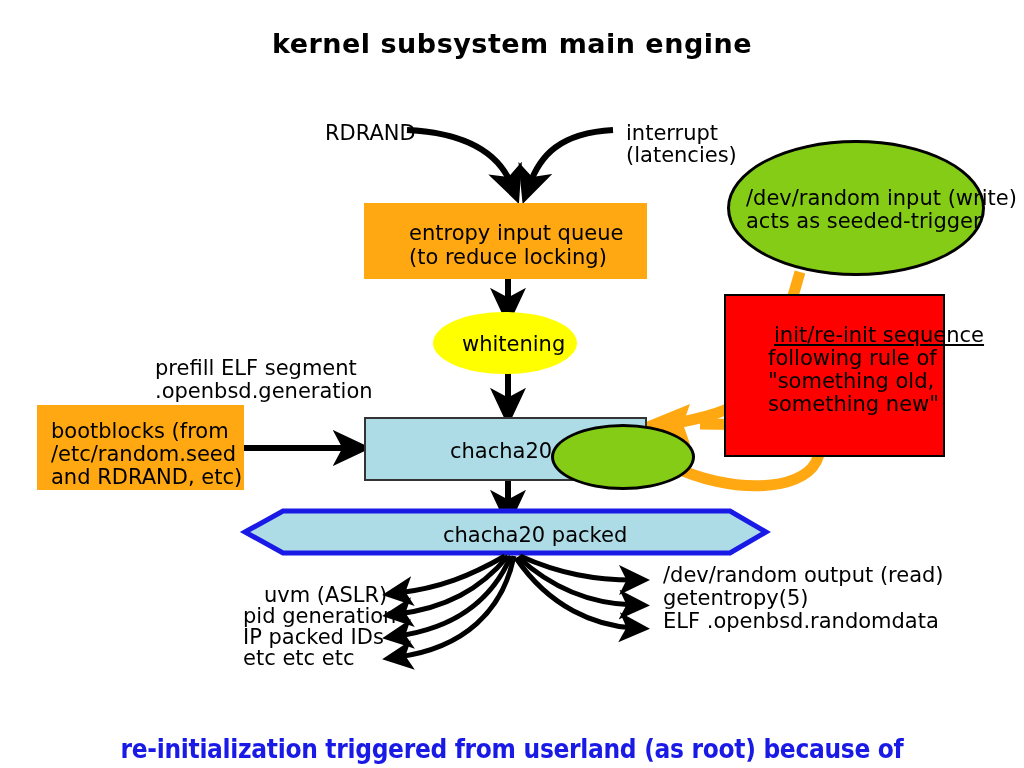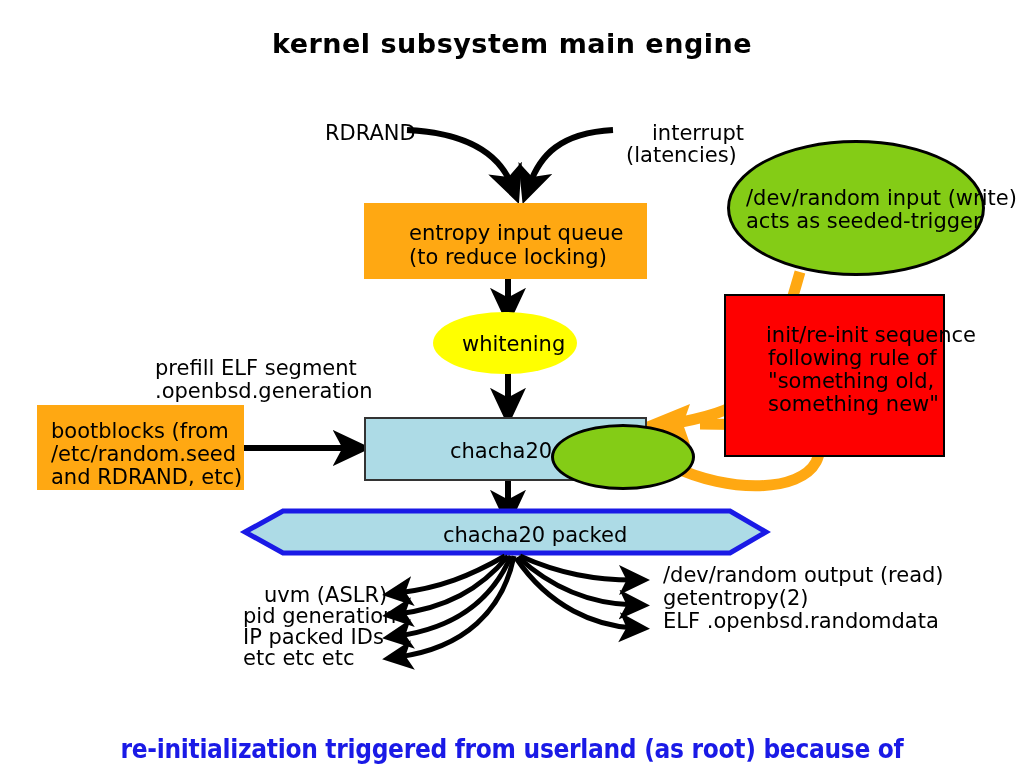--- a/index.html
+++ b/index.html
@@ -74,21 +74,21 @@
   <svg viewBox="0 0 1024 768">
 
     <path class="orange-stroke" d="M800,272 C786,320 778,350 760,382 C742,412 700,418 672,424"></path>
 
     <path class="orange-stroke" d="M672,466 C730,494 800,492 816,462 C832,430 790,424 700,424"></path>
 
     <path d="M641,424 L690,404 L683,424 L690,444 Z" fill="#ffa812"></path>
   </svg>
 
   <div class="lbl f17" style="left:325px;top:121px;">RDRAND</div>
-  <div class="lbl f17" style="left:626px;top:121px;margin-left:26px;">interrupt</div>
+  <div class="lbl f17" style="left:626px;top:121px;">interrupt</div>
   <div class="lbl f17" style="left:626px;top:143px;">(latencies)</div>
 
   <div class="node rect-orange" style="left:364px;top:203px;width:283px;height:76px;">
     <div class="lbl f17" style="left:45px;top:18px;">entropy input queue</div>
     <div class="lbl f17" style="left:45px;top:42px;">(to reduce locking)</div>
   </div>
 
   <div class="node el-yellow" style="left:433px;top:312px;width:144px;height:62px;">
     <div class="lbl f17" style="left:29px;top:20px;">whitening</div>
   </div>
@@ -102,21 +102,21 @@
     <div class="lbl f17" style="left:14px;top:60px;">and RDRAND, etc)</div>
   </div>
 
   <div class="node rect-blue" style="left:364px;top:417px;width:283px;height:64px;">
     <div class="lbl f17" style="left:84px;top:20px;">chacha20 state</div>
   </div>
 
   <div class="node el-red" style="left:551px;top:424px;width:144px;height:66px;"></div>
 
   <div class="node rect-red" style="left:724px;top:294px;width:221px;height:163px;">
-    <div class="lbl f17" style="left:40px;top:27px;">init/re-init sequence</div>
+    <div class="lbl f17" style="left:48px;top:27px;text-decoration:underline;">init/re-init sequence</div>
     <div class="lbl f17" style="left:42px;top:50px;">following rule of</div>
     <div class="lbl f17" style="left:42px;top:73px;">"something old,</div>
     <div class="lbl f17" style="left:42px;top:96px;">something new"</div>
   </div>
 
   <div class="node el-red" style="left:727px;top:140px;width:258px;height:136px;">
     <div class="lbl f17" style="left:16px;top:43px;">/dev/random input (write)</div>
     <div class="lbl f17" style="left:16px;top:66px;">acts as seeded-trigger</div>
   </div>
 
@@ -136,21 +136,21 @@
     <path class="thin" d="M518,557 C556,592 596,604 634,605" marker-end="url(#ahs)"></path>
     <path class="thin" d="M516,558 C550,608 596,626 634,628" marker-end="url(#ahs)"></path>
   </svg>
 
   <div class="lbl f17" style="left:264px;top:583px;">uvm (ASLR)</div>
   <div class="lbl f17" style="left:243px;top:604px;">pid generation</div>
   <div class="lbl f17" style="left:243px;top:625px;">IP packed IDs</div>
   <div class="lbl f17" style="left:243px;top:646px;">etc etc etc</div>
 
   <div class="lbl f17" style="left:663px;top:563px;">/dev/random output (read)</div>
-  <div class="lbl f17" style="left:663px;top:586px;">getentropy(2)</div>
+  <div class="lbl f17" style="left:663px;top:586px;">getentropy(5)</div>
   <div class="lbl f17" style="left:663px;top:609px;">ELF .openbsd.randomdata</div>
 
   <div class="txt caption">
     <div>re-initialization triggered from userland (as root) because of</div>
     
   </div>
 
 </div>
 
 </body></html>

